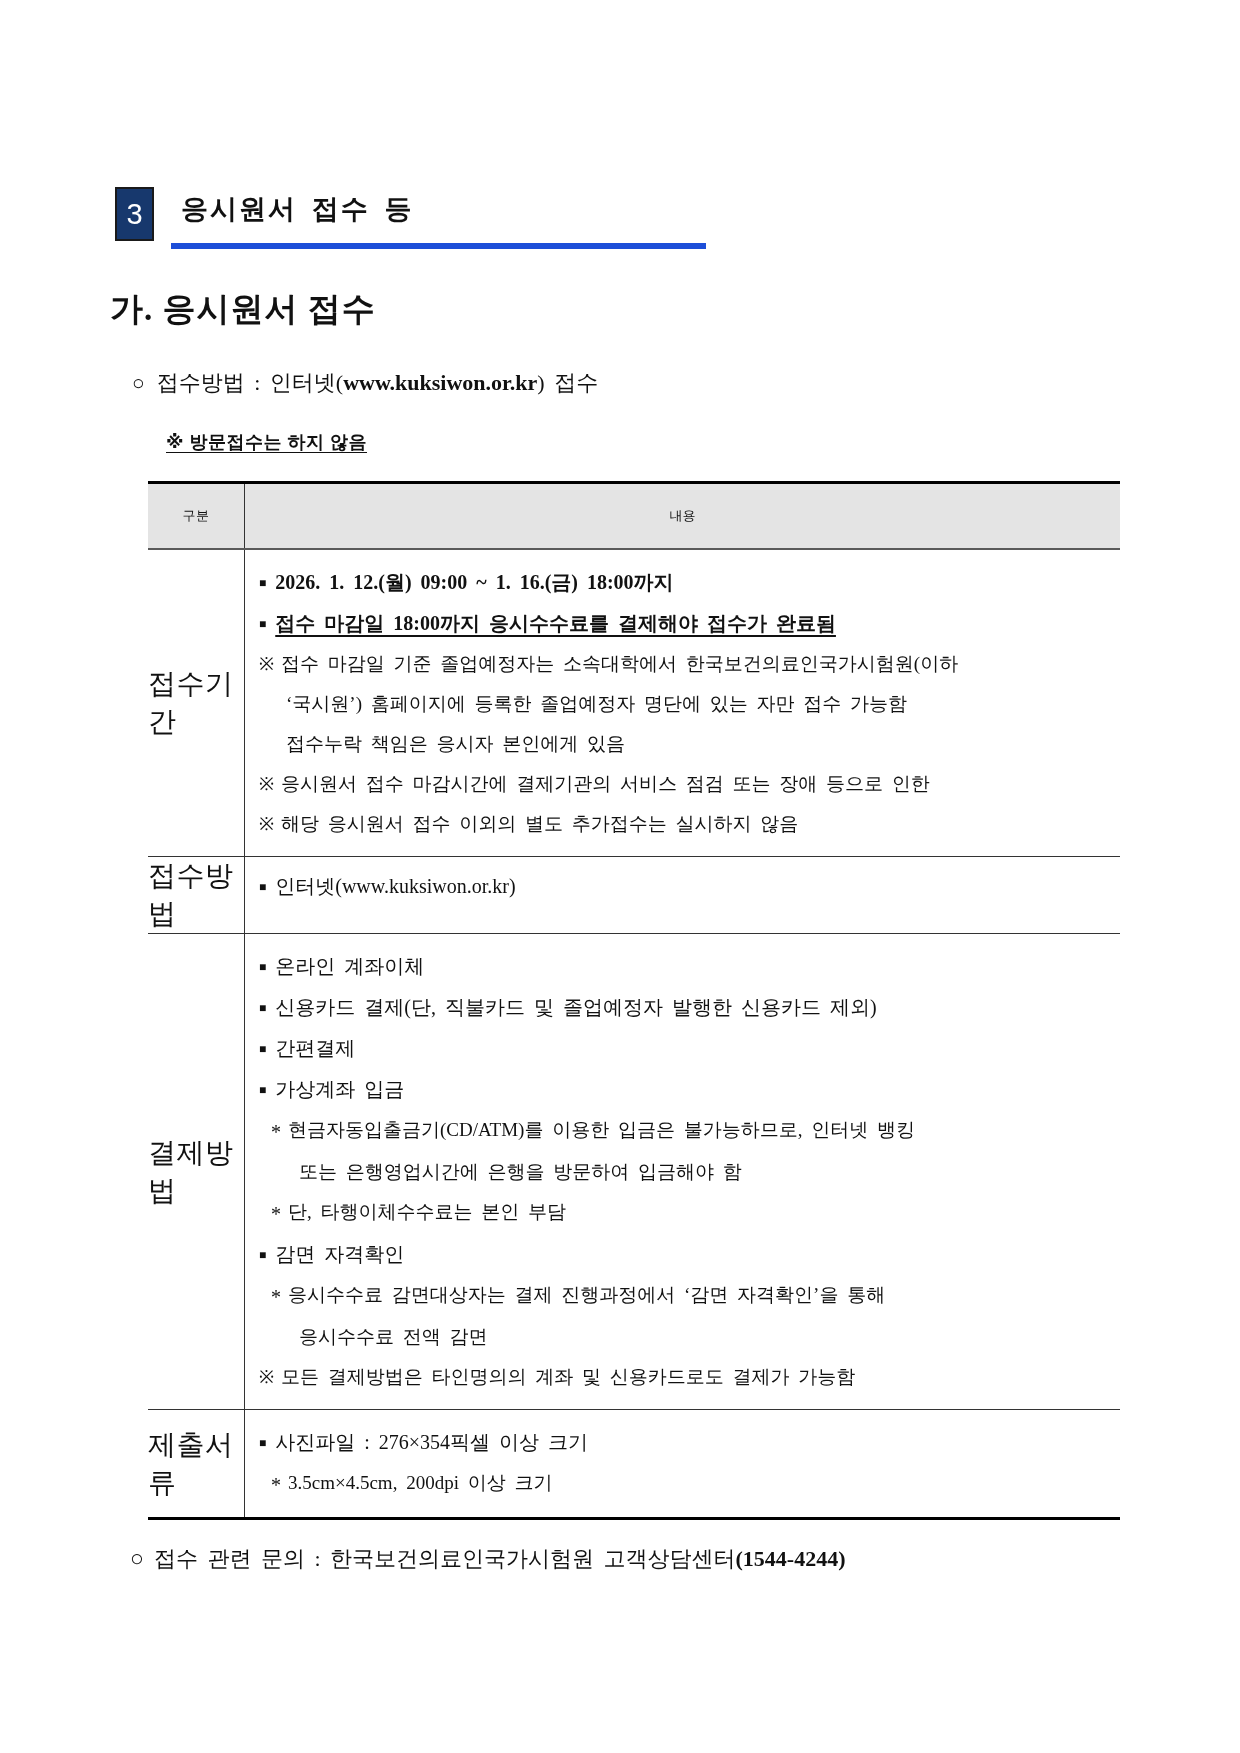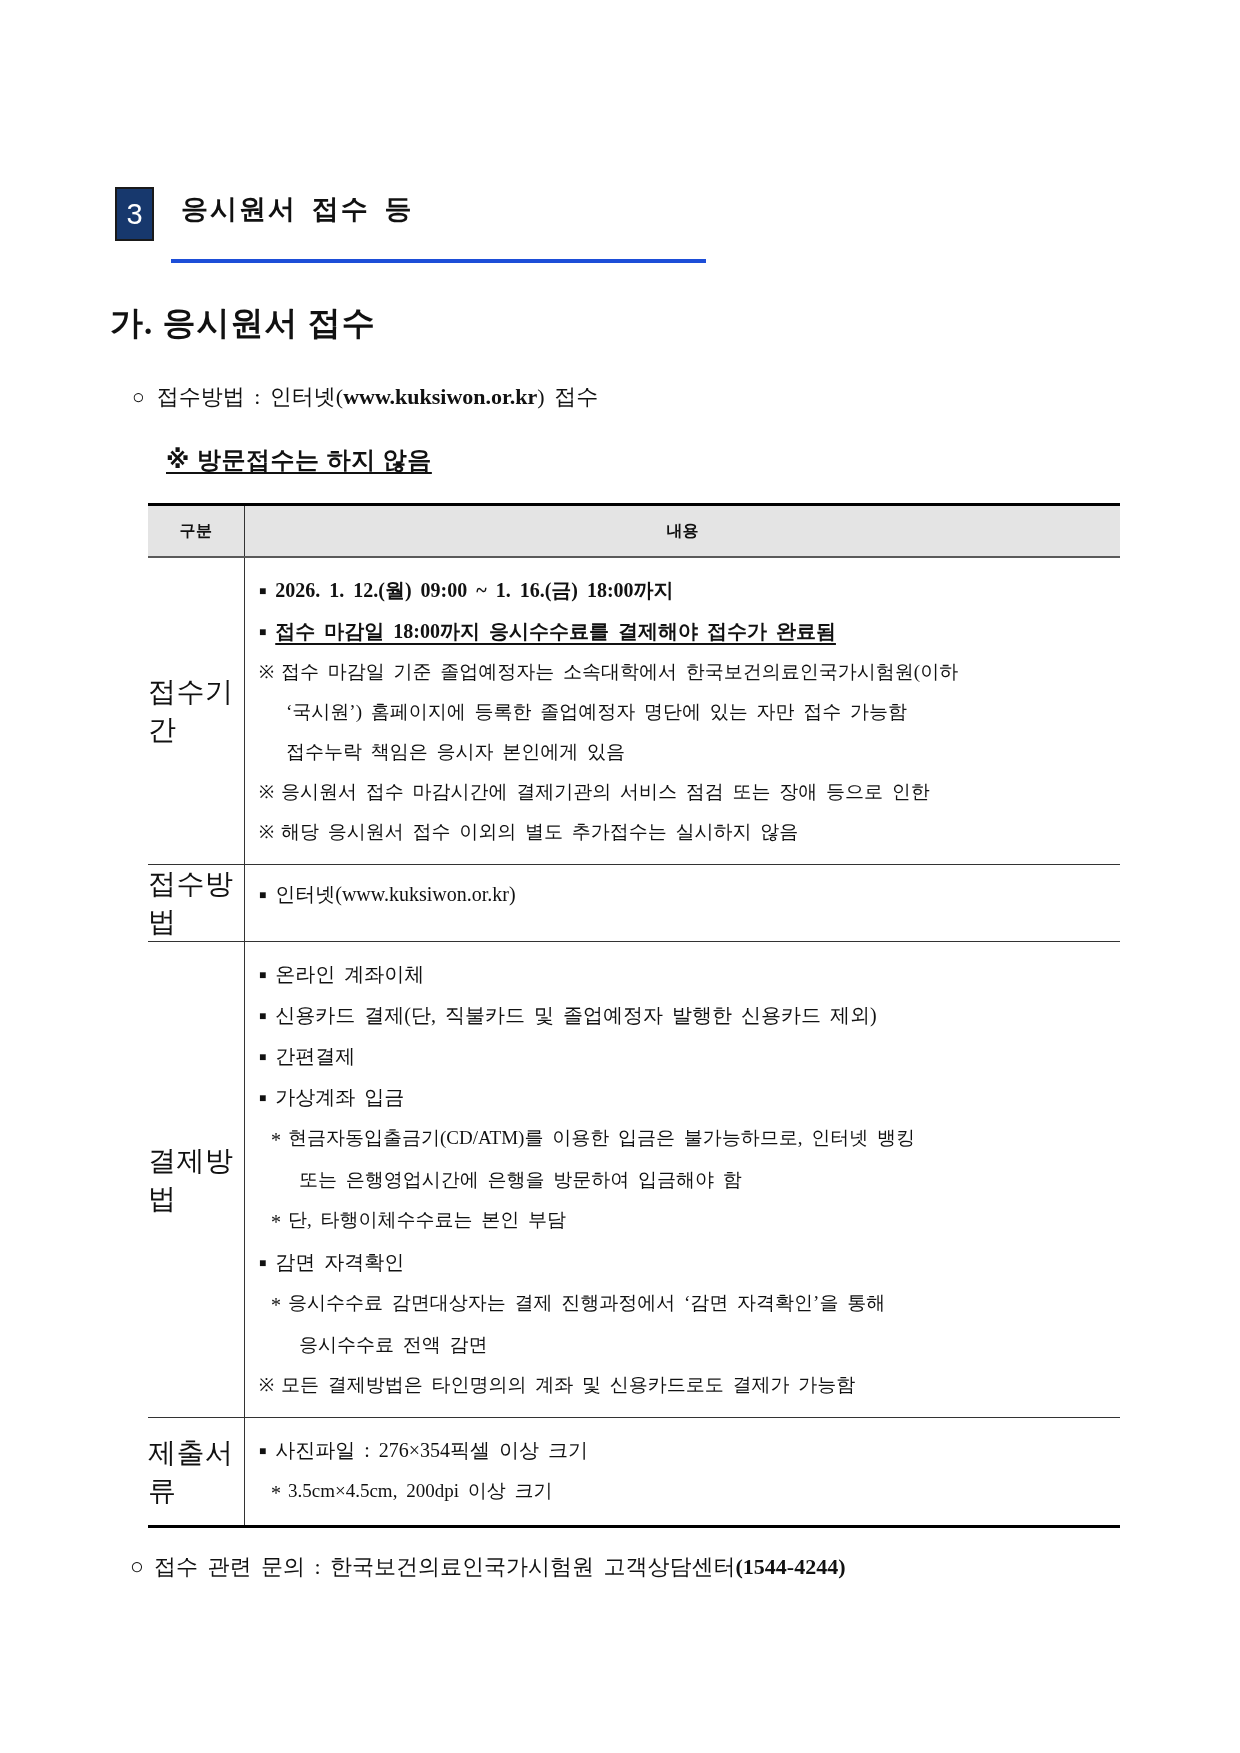--- a/index.html
+++ b/index.html
@@ -12,54 +12,54 @@
 
   
   .sec-header{display:flex;align-items:flex-start;}
   .sec-num{
     width:39px;height:54px;margin-left:5px;
     background:#17386d;border:2px solid #1a1a1a;box-sizing:border-box;
     color:#fff;font-family:"Liberation Sans","DejaVu Sans",sans-serif;
     font-size:29px;display:flex;align-items:center;justify-content:center;
   }
   .sec-title-wrap{
-    margin-left:17px;width:535px;border-bottom:4px solid #1d4ed8;
-    padding:4px 0 32px 10px;box-sizing:border-box;
+    margin-left:17px;width:535px;border-bottom:6px solid #1d4ed8;
+    padding:4px 0 16px 10px;box-sizing:border-box;
   }
   .sec-title{font-size:27px;font-weight:bold;letter-spacing:2px;word-spacing:6px;}
 
   .h2{margin:38px 0 0 0;font-size:33px;font-weight:bold;letter-spacing:1px;}
 
   .method-line{margin:36px 0 0 22px;font-size:22px;word-spacing:4px;}
   .bullet-circle{font-size:21px;margin-right:12px;}
   .bold{font-weight:bold;text-align:center;}
 
   .note{
     margin:32px 0 0 56px;
     font-family:"Liberation Sans","DejaVu Sans",sans-serif;
-    font-size:24px;font-weight:bold;text-decoration:underline;
+    font-size:18px;font-weight:bold;text-decoration:underline;
     text-underline-offset:4px;letter-spacing:0.5px;
   }
 
   
   .tbl{
     margin:27px 0 0 38px;width:972px;
     border-top:3px solid #000;border-bottom:3px solid #000;
   }
   .trow{display:flex;border-bottom:1px solid #333;}
   .trow:last-child{border-bottom:none;}
   .trow.head{background:#e4e4e4;border-bottom:2px solid #5a5a5a;}
   .tlabel{
     width:97px;flex:0 0 97px;border-right:1px solid #333;box-sizing:border-box;
     display:flex;align-items:center;justify-content:center;
     font-size:28px;letter-spacing:0.5px;
   }
   .tcontent{flex:1;padding:12px 6px 12px 14px;box-sizing:border-box;}
   .trow.head .tcontent{display:flex;align-items:center;justify-content:center;padding:0;}
-  .trow.head .tlabel,.trow.head .tcontent{font-size:16px;height:50px;font-weight:bold;}
+  .trow.head .tlabel,.trow.head .tcontent{font-size:13px;height:64px;}
   .trow.single .tcontent{padding-top:9px;padding-bottom:9px;}
   .trow.single .tline{line-height:40px;}
 
   .tline{line-height:40px;font-size:20px;white-space:nowrap;word-spacing:4px;}
   .tline.s{font-size:19px;}
   .tline .mk{display:inline-block;}
   .tline.m-sq .mk{font-size:12px;vertical-align:2px;margin-right:9px;}
   .tline.m-ref .mk{font-size:18px;margin-right:7px;}
   .tline.m-ast .mk{font-size:20px;margin-left:12px;margin-right:7px;vertical-align:-3px;}
   .tline.m-cont-ref{padding-left:27px;}

